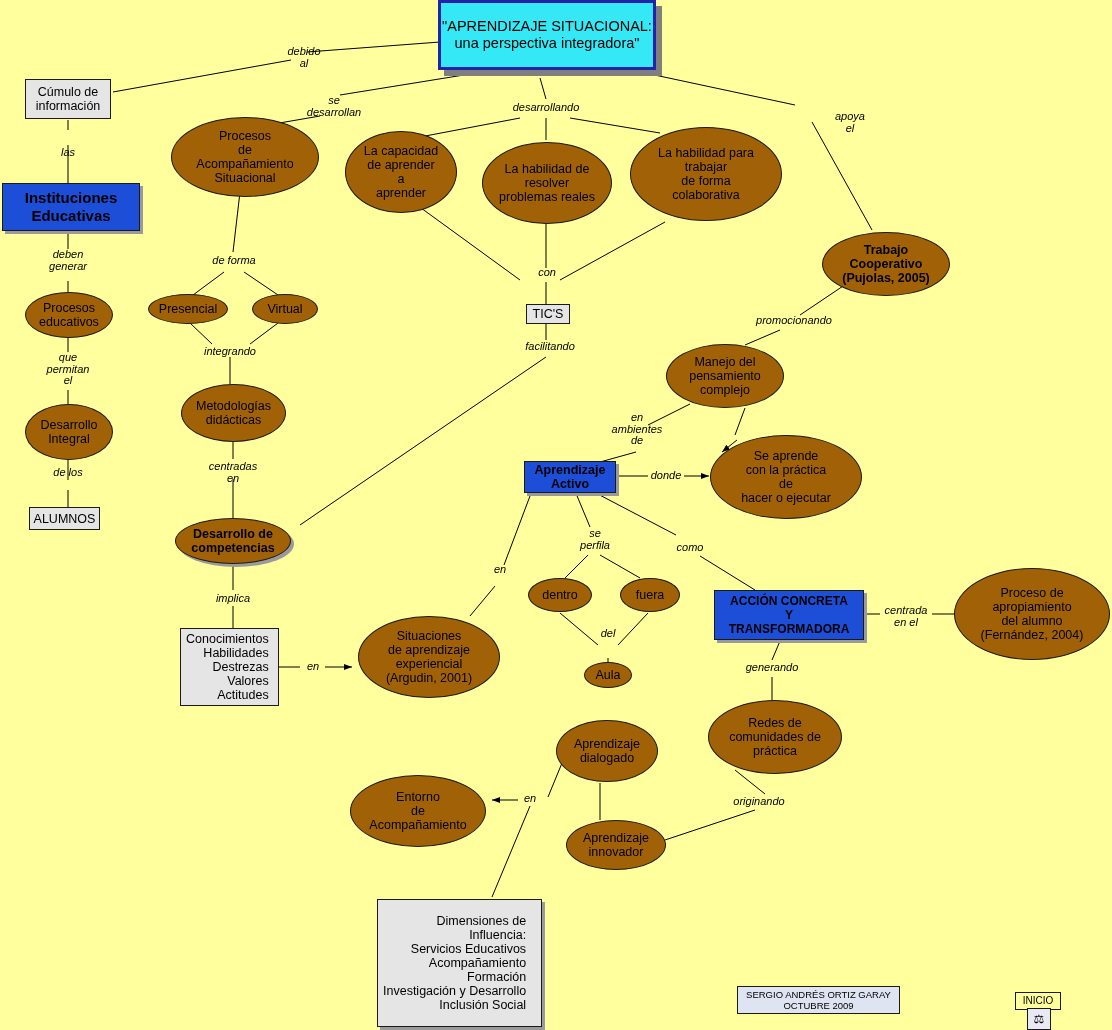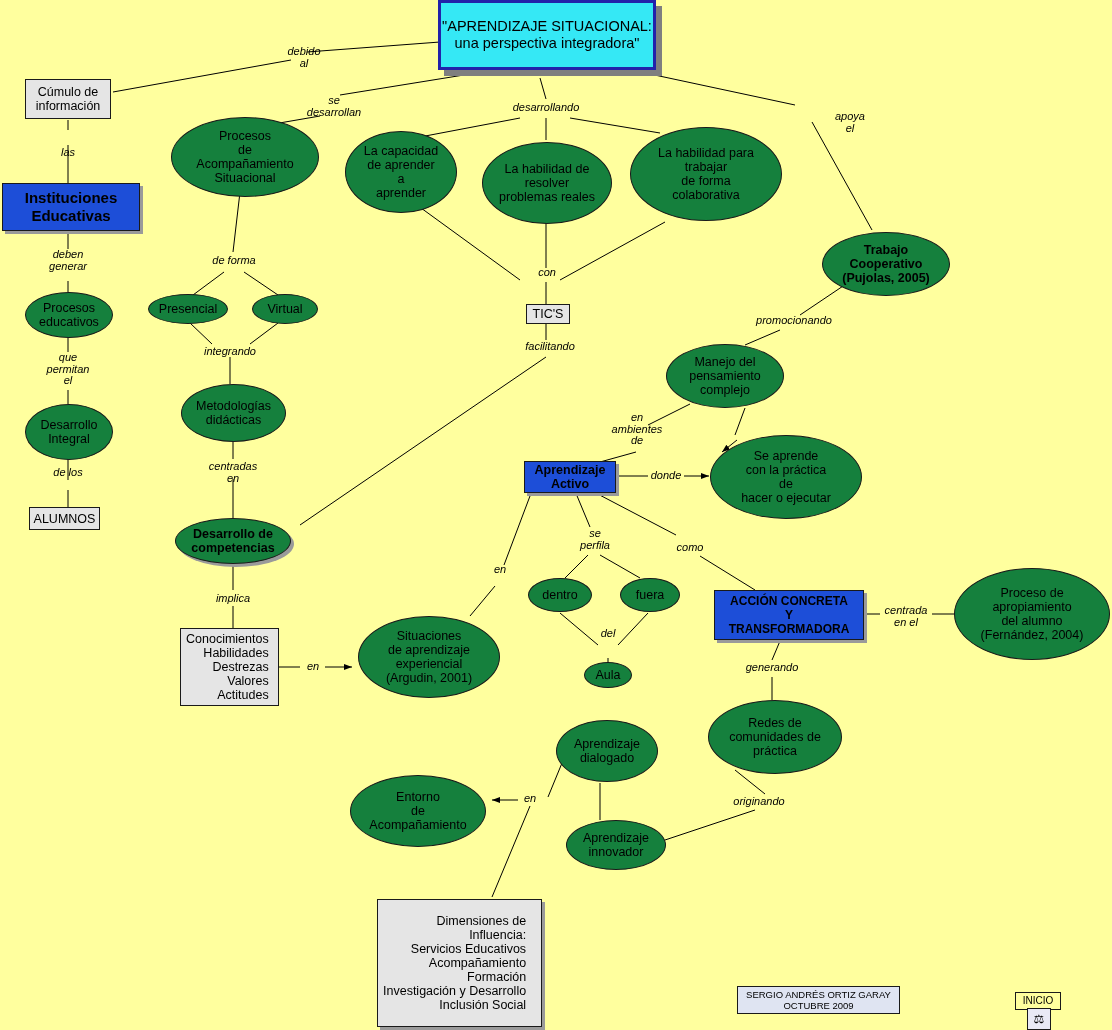--- a/index.html
+++ b/index.html
@@ -28,21 +28,21 @@
     display: flex;
     align-items: center;
     justify-content: center;
     text-align: center;
     color: #000;
     font-size: 12.5px;
     line-height: 14px;
     white-space: pre-line;
   }
   .ellipse {
-    background: #15803d;
+    background: #a16207;
     border: 1px solid #1a1a1a;
     border-radius: 50%;
   }
   .rect {
     background: #1d4ed8;
     border: 1px solid #1a1a1a;
   }
   .rect-plain {
     background: #e5e5e5;
     border: 1px solid #1a1a1a;

